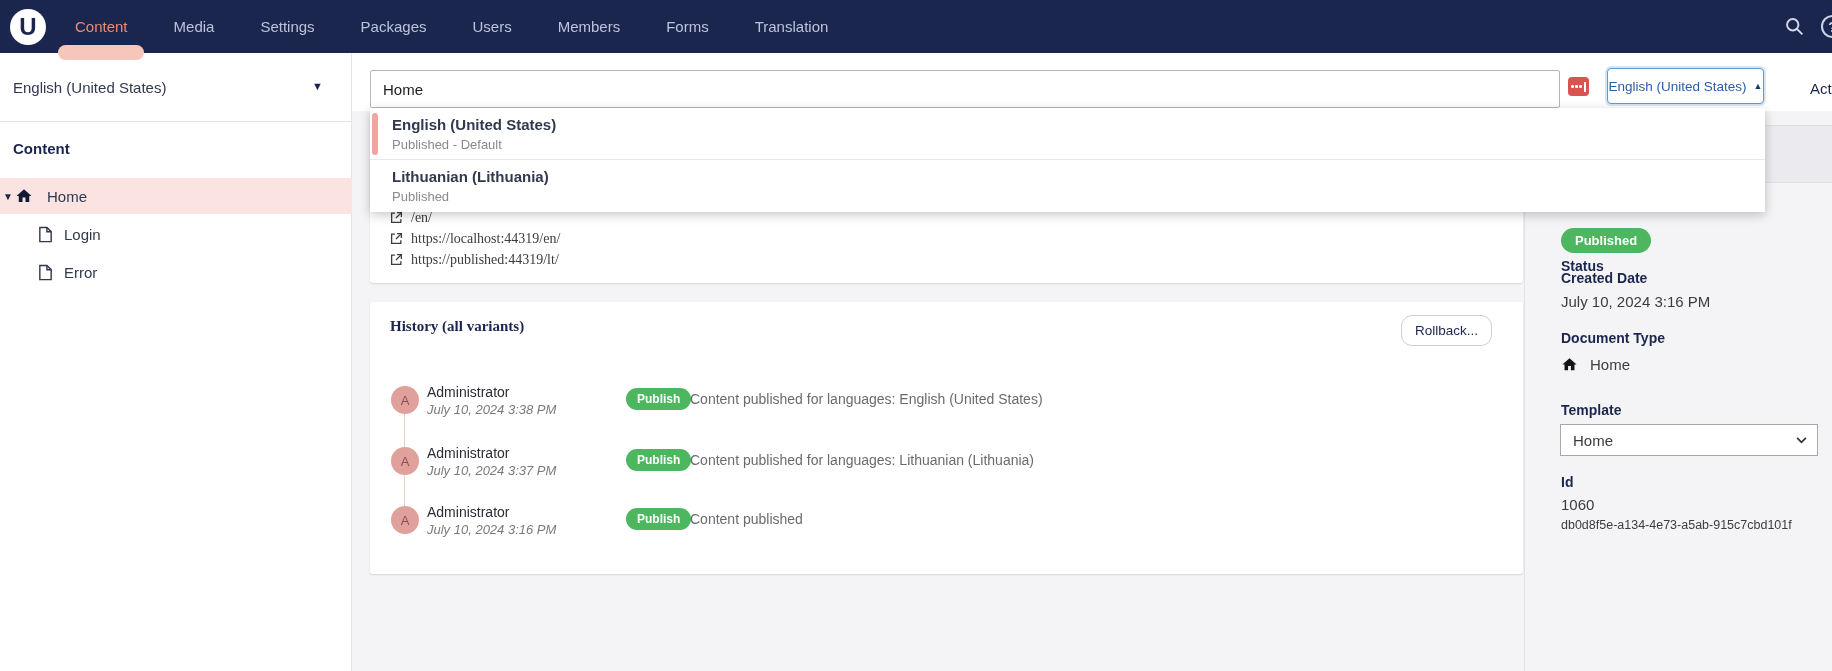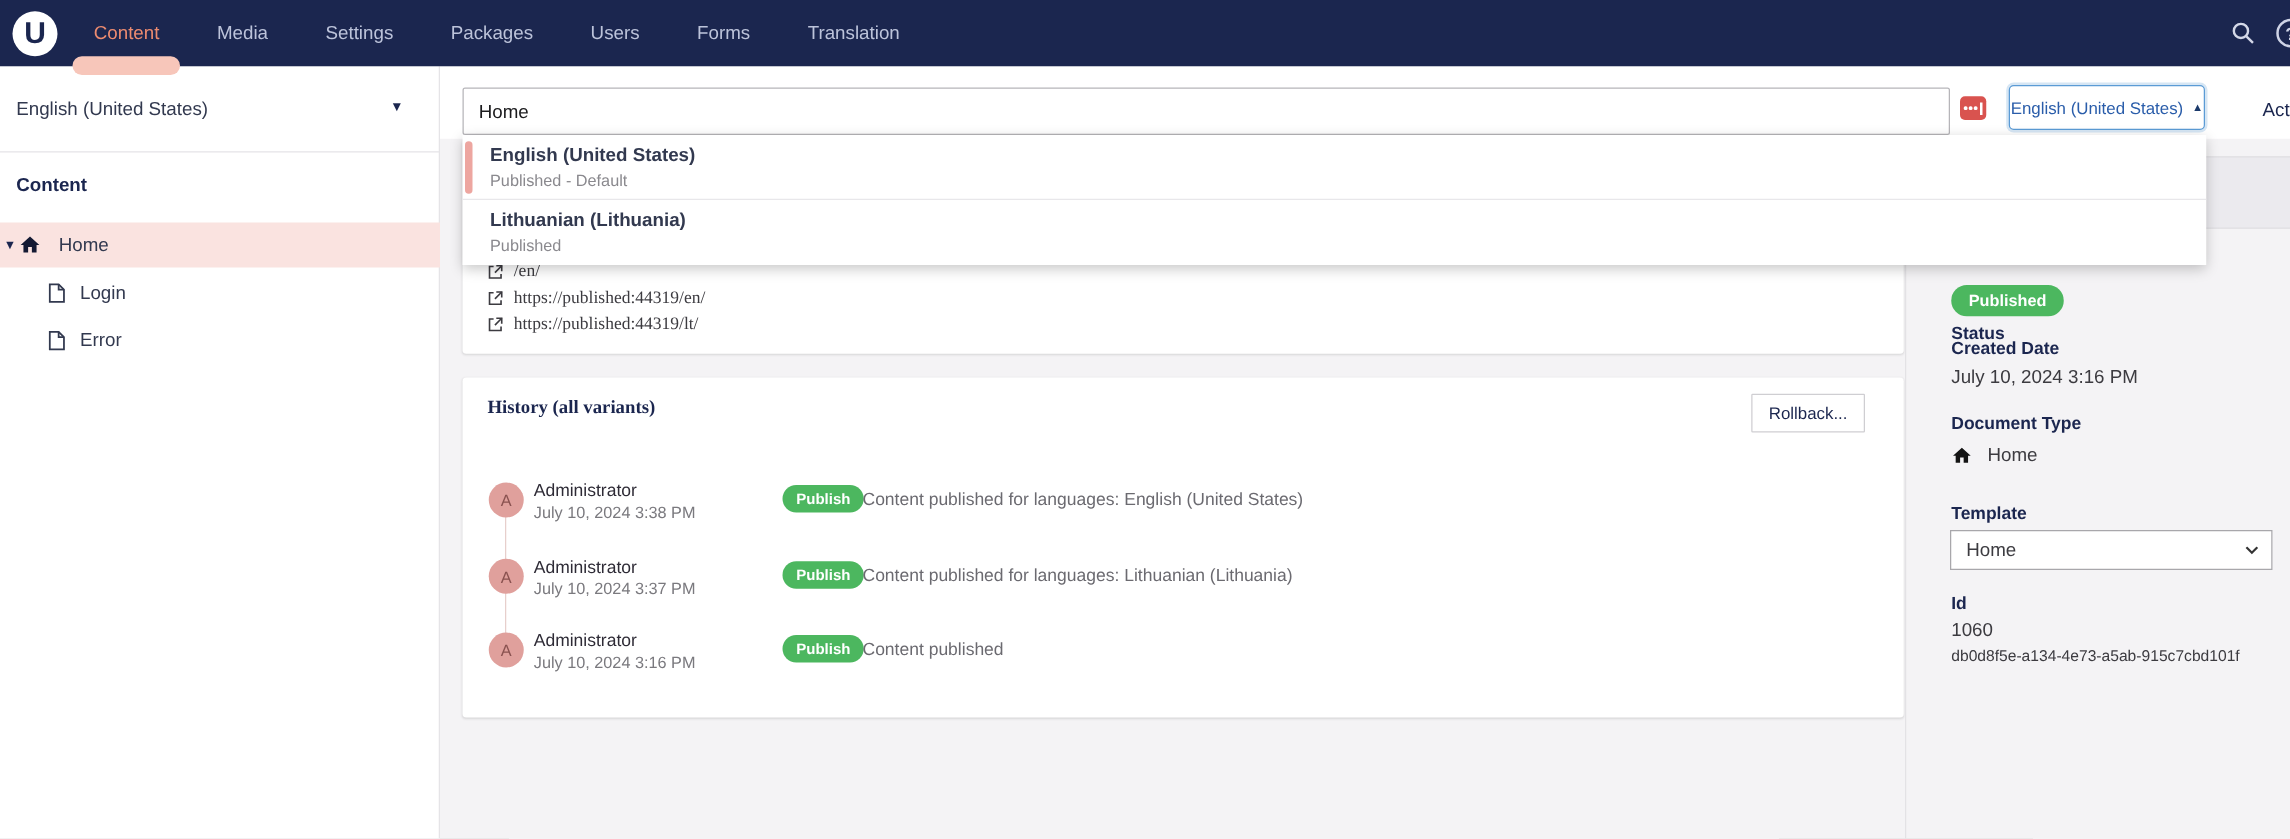--- a/index.html
+++ b/index.html
@@ -73,30 +73,30 @@
   .links-panel{ left:370px; top:111px; width:1153px; height:172px; background:#fff; border-radius:3px;
                 box-shadow:0 1px 2px rgba(0,0,0,0.12); z-index:1; }
   .link-row{ position:absolute; left:20px; height:21px; display:flex; align-items:center; gap:8px;
              font-size:14px; color:#3c3b40; cursor:pointer;font-family:Liberation Serif, serif; }
   .link-0{ top:96px; } .link-1{ top:117px; } .link-2{ top:138px; }
 
   .history-card{ left:370px; top:302px; width:1153px; height:272px; background:#fff; border-radius:3px;
                  box-shadow:0 1px 2px rgba(0,0,0,0.12); z-index:1; }
   .history-title{ position:absolute; left:20px; top:16px; font-size:15px; font-weight:bold; color:#1b264f;font-family:Liberation Serif, serif; }
   .rollback-btn{ position:absolute; right:31px; top:13px; padding:7px 13px; font-size:13.5px; color:#1b264f;
-                 background:#fff; border:1px solid #cfced2; border-radius:1px; cursor:pointer;
+                 background:#fff; border:1px solid #cfced2; border-radius:11px; cursor:pointer;
                  font-family:"Liberation Sans",sans-serif; }
   .h-connector{ position:absolute; left:34px; top:100px; width:1px; height:130px; background:#e7cfcc; }
   .h-entry{ position:absolute; left:21px; width:1110px; height:44px; }
   .he-0{ top:80px; } .he-1{ top:141px; } .he-2{ top:200px; }
   .h-avatar{ position:absolute; left:0; top:4px; width:28px; height:28px; border-radius:50%;
              background:#e0a09c; color:#8a5250; font-size:13px;
              display:flex; align-items:center; justify-content:center; }
   .h-name{ position:absolute; left:36px; top:2px; font-size:14px; color:#2e2b36; }
-  .h-date{ position:absolute; left:36px; top:20px; font-size:13px; color:#7a797e; }
+  .h-date{ position:absolute; left:36px; top:20px; font-size:13px; color:#7a797e;font-style:italic; }
   .publish-badge{ position:absolute; left:235px; top:6px; background:#4cb75f; color:#fff;
                   font-size:12px; font-weight:bold; padding:4px 11px; border-radius:11px; }
   .h-desc{ position:absolute; left:299px; top:9px; font-size:14px; color:#6b6a70; }
 
   
   .rail-divider{ left:1524px; top:111px; width:1px; height:560px; background:#e3e2e5; z-index:2; }
   .rail-band{ left:1525px; top:125px; width:307px; height:58px; background:#ebeaee;
               border-top:1px solid #dfdee1; border-bottom:1px solid #dfdee1; z-index:2; }
   .rail{ left:1561px; top:111px; width:271px; height:560px; z-index:3; }
   .rail .lbl{ position:absolute; left:0; font-size:14px; font-weight:bold; color:#1b264f; }
@@ -133,20 +133,21 @@
 <div class="screen">
 
   <div class="abs topbar">
     <div class="logo">U</div>
     <div class="nav">
       <div class="nav-item active">Content</div>
       <div class="nav-item">Media</div>
       <div class="nav-item">Settings</div>
       <div class="nav-item">Packages</div>
       <div class="nav-item">Users</div>
+      <div class="nav-item">Members</div>
       <div class="nav-item">Forms</div>
       <div class="nav-item">Translation</div>
     </div>
     <span class="search-ic">
       <svg width="21" height="21" viewBox="0 0 24 24" fill="none" stroke="#d4d8e8" stroke-width="2.2">
         <circle cx="10" cy="10" r="6.5"></circle>
           <line x1="15" y1="15" x2="21" y2="21"></line>
       </svg>
     </span>
     <div class="help-ic">?</div>
@@ -213,21 +214,21 @@
           <line x1="21" y1="3" x2="11" y2="13"></line>
       </svg>
       <span>/en/</span>
     </div>
     <div class="link-row link-1">
       <svg width="13" height="13" viewBox="0 0 24 24" fill="none" stroke="#3c3b40" stroke-width="2.4">
         <path d="M9 4 H3 v17 h17 v-6"></path>
           <path d="M13 3 h8 v8"></path>
           <line x1="21" y1="3" x2="11" y2="13"></line>
       </svg>
-      <span>https://published:44319/en/</span>
+      <span>https://localhost:44319/en/</span>
     </div>
     <div class="link-row link-2">
       <svg width="13" height="13" viewBox="0 0 24 24" fill="none" stroke="#3c3b40" stroke-width="2.4">
         <path d="M9 4 H3 v17 h17 v-6"></path>
           <path d="M13 3 h8 v8"></path>
           <line x1="21" y1="3" x2="11" y2="13"></line>
       </svg>
       <span>https://published:44319/lt/</span>
     </div>
   </div>

